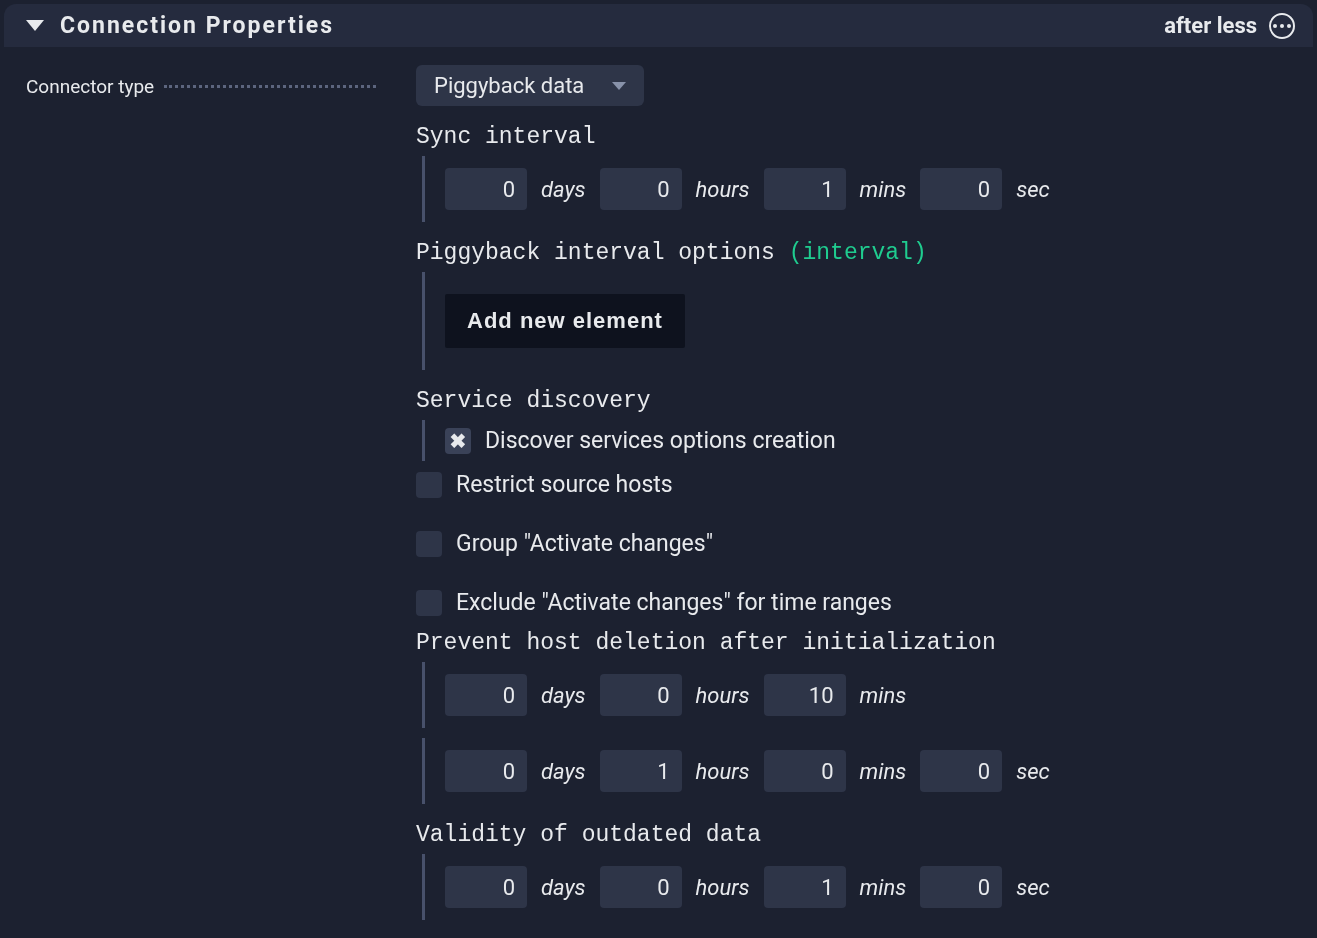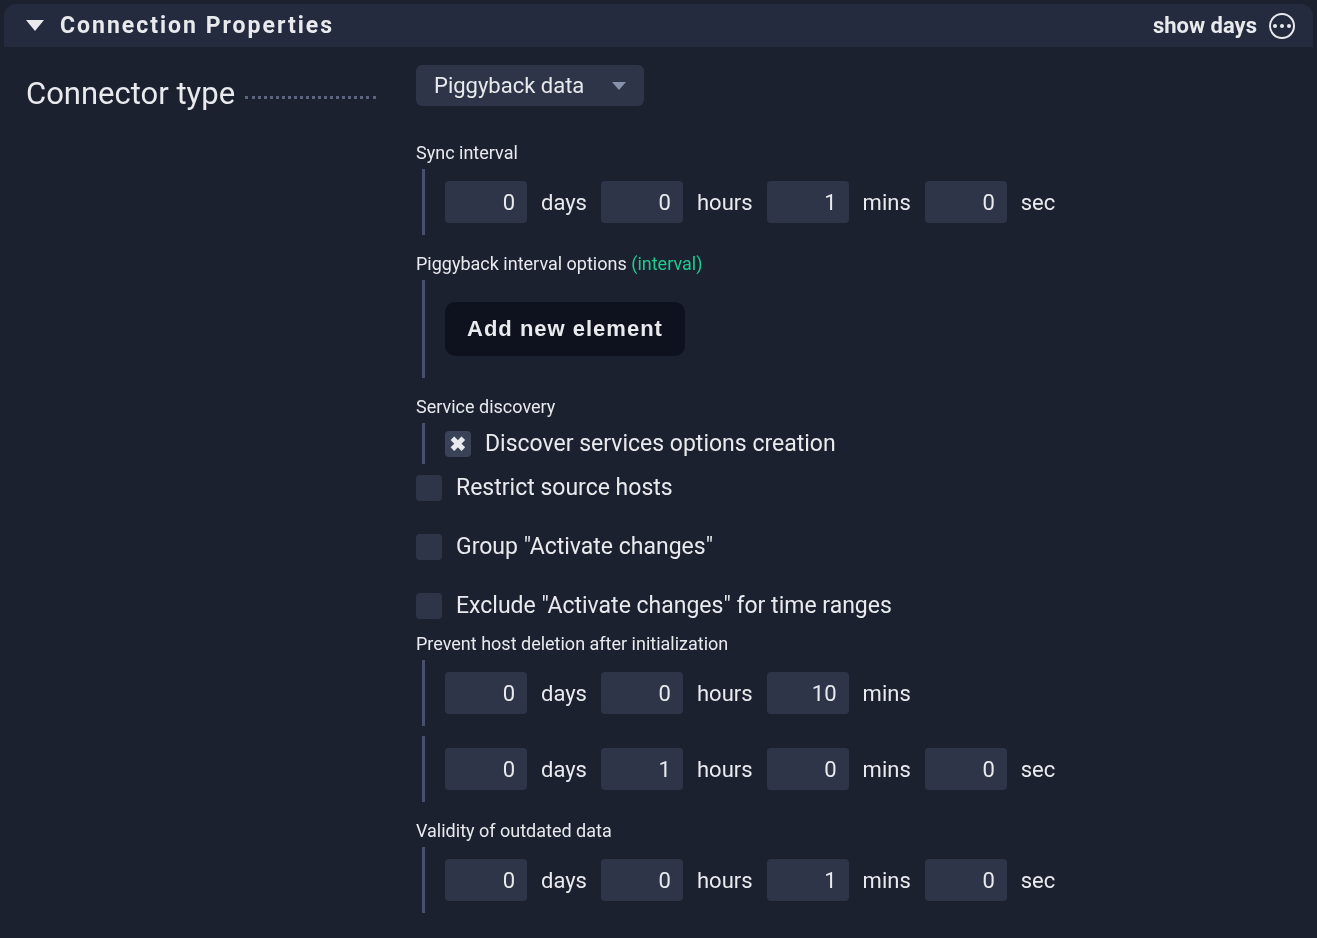--- a/index.html
+++ b/index.html
@@ -92,21 +92,21 @@
     gap: 40px;
   }
   .label-col {
     width: 350px;
     flex-shrink: 0;
     display: flex;
     align-items: baseline;
     padding-top: 10px;
   }
   .label-text {
-    font-size: 31px;
+    font-size: 19px;
     white-space: nowrap;
   }
   .label-dots {
     flex: 1;
     border-bottom: 3px dotted #5c657e;
     margin-left: 10px;
     position: relative;
     top: -5px;
   }
   .content-col {
@@ -114,34 +114,34 @@
   }
 
   
   .select {
     display: inline-flex;
     align-items: center;
     gap: 28px;
     background: var(--bg-select);
     border-radius: 6px;
     padding: 8px 18px 8px 18px;
-    margin-bottom: 18px;
     cursor: pointer;
   }
   .select-chevron {
     width: 0; height: 0;
     border-left: 7px solid transparent;
     border-right: 7px solid transparent;
     border-top: 8px solid #8892aa;
   }
 
   .section-label {
-    font-size: 18px;
+    font-size: 23px;
     margin-bottom: 6px;
     margin-top: 18px;
+    font-family: Liberation Mono, monospace;
   }
   .section-label:first-of-type {
     margin-top: 0;
   }
   .section-label .required {
     color: var(--text-green);
   }
 
   .indent-block {
     border-left: 3px solid var(--border-indent);
@@ -163,31 +163,32 @@
     border: none;
     border-radius: 4px;
     color: var(--text-main);
     font-size: 22px;
     text-align: right;
     padding: 0 12px;
     font-family: inherit;
   }
   .unit-label {
     font-size: 22px;
+    font-style: italic;
   }
 
   
   .dark-button {
     background: var(--bg-button-dark);
     color: var(--text-main);
     font-weight: 700;
     font-size: 22px;
     letter-spacing: 1px;
     border: none;
-    border-radius: 10px;
+    border-radius: 2px;
     padding: 14px 22px;
     cursor: pointer;
   }
 
   
   .check-row {
     display: flex;
     align-items: center;
     gap: 14px;
     margin: 4px 0;
@@ -227,21 +228,21 @@
 
 <div class="page">
   <div class="panel">
 
     <div class="panel-header">
       <div class="panel-header-left">
         <div class="chevron-down-icon"></div>
         <div class="panel-title">Connection Properties</div>
       </div>
       <div class="panel-header-right">
-        <div class="show-less">show days</div>
+        <div class="show-less">after less</div>
         <div class="more-icon">
           <span></span>
             <span></span>
             <span></span>
         </div>
       </div>
     </div>
 
     <div class="panel-body">
       <div class="label-col">

